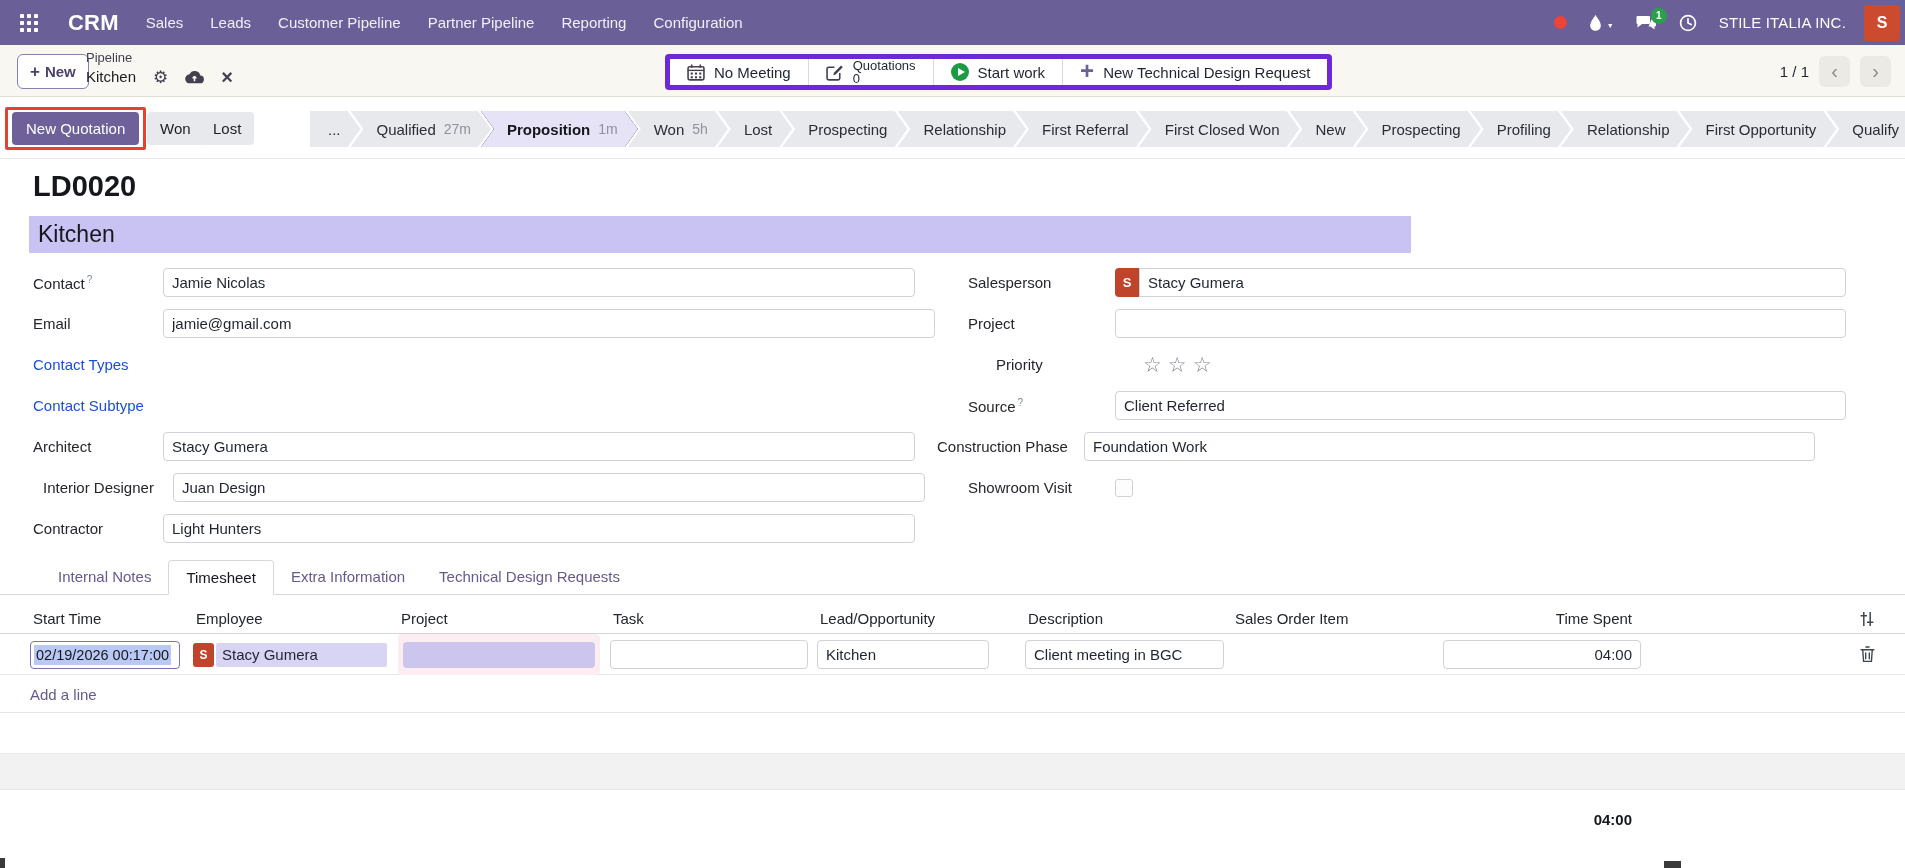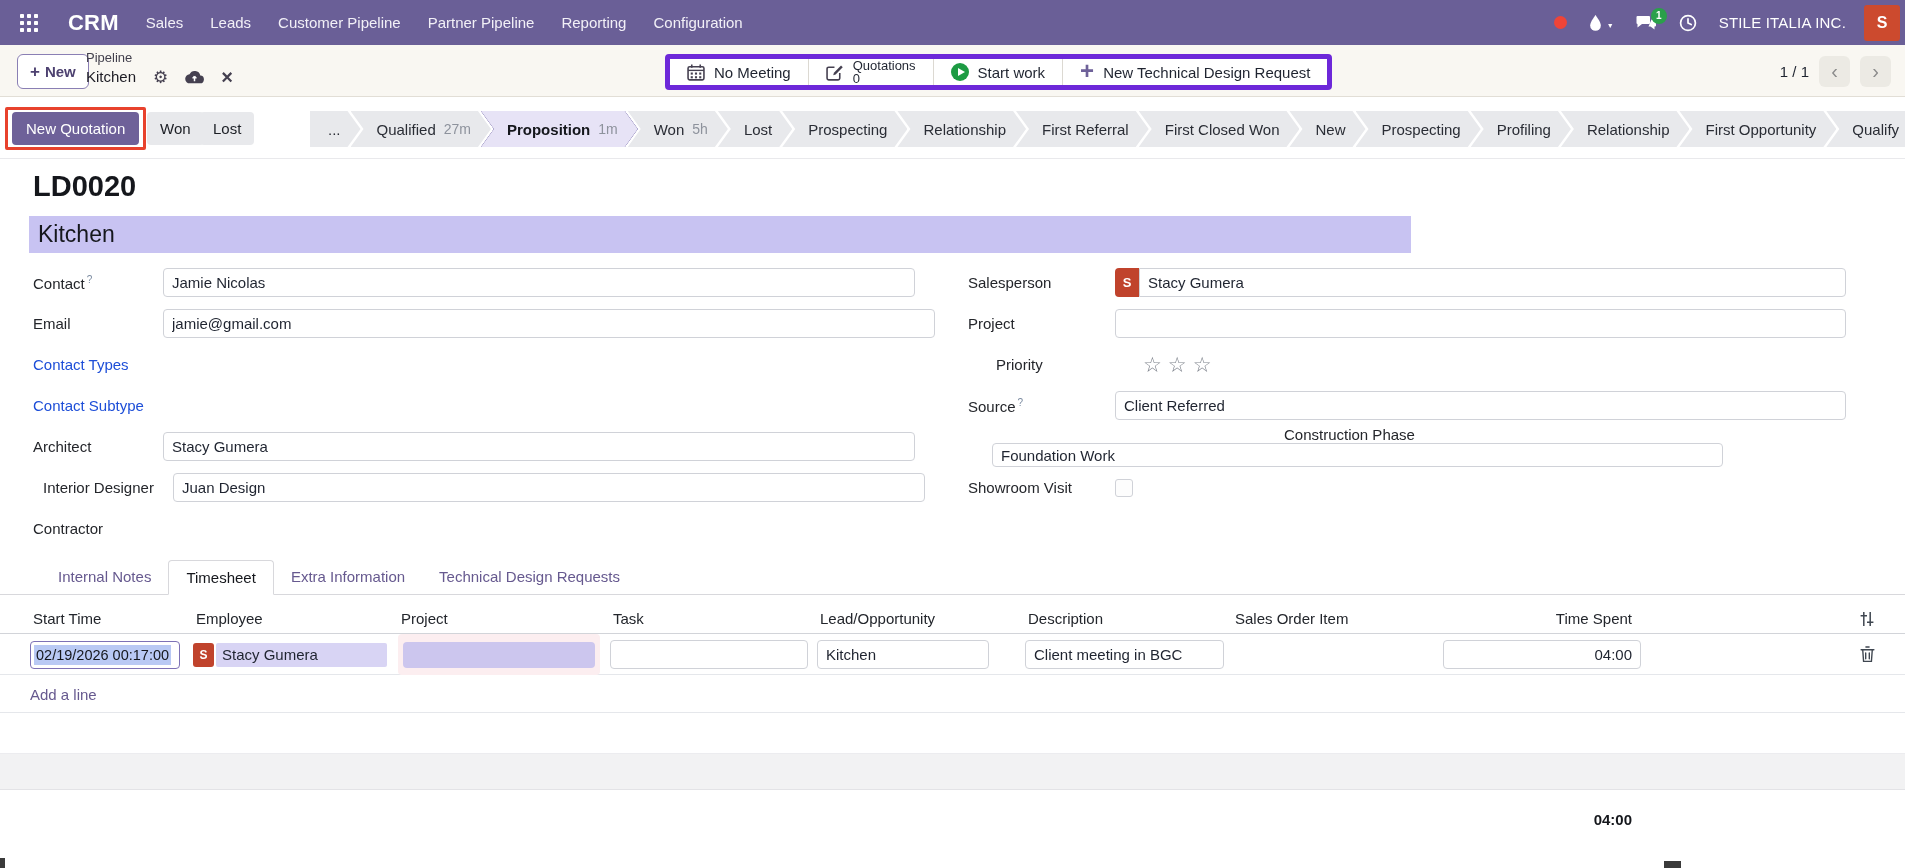--- a/index.html
+++ b/index.html
@@ -365,20 +365,21 @@
     <div class="frow" style="left:33px; top:266px;">
       <span class="flabel lcol-label">Architect</span>
       <input class="oinput" style="width: 752px;" readonly="" value="Stacy Gumera">
     </div>
     <div class="frow" style="left:43px; top:307px;">
       <span class="flabel lcol-label">Interior Designer</span>
       <input class="oinput" style="width: 752px;" readonly="" value="Juan Design">
     </div>
     <div class="frow" style="left:33px; top:348px;">
       <span class="flabel lcol-label">Contractor</span>
+      <input class="oinput" style="width: 752px;" readonly="" value="Light Hunters">
     </div>
 
     <div class="frow" style="left:968px; top:102px;">
       <span class="flabel rcol-label">Salesperson</span>
       <span class="sp-avatar">S</span>
       <input class="oinput" style="width: 707px; border-radius: 0px 4px 4px 0px;" readonly="" value="Stacy Gumera">
     </div>
     <div class="frow" style="left:968px; top:143px;">
       <span class="flabel rcol-label">Project</span>
       <input class="oinput" style="width: 731px;" readonly="" value="">
@@ -388,21 +389,21 @@
       <span class="stars">
         <span class="star"></span>
         <span class="star"></span>
         <span class="star"></span>
       </span>
     </div>
     <div class="frow" style="left:968px; top:225px;">
       <span class="flabel rcol-label"><span>Source</span><sup class="help-sup">?</sup></span>
       <input class="oinput" style="width: 731px;" readonly="" value="Client Referred">
     </div>
-    <div class="frow" style="left:992px; top:266px;flex-direction:column;">
+    <div class="frow" style="left:937px; top:266px;">
       <span class="flabel rcol-label">Construction Phase</span>
       <input class="oinput" style="width: 731px;" readonly="" value="Foundation Work">
     </div>
     <div class="frow" style="left:968px; top:307px;">
       <span class="flabel rcol-label">Showroom Visit</span>
       <span class="checkbox"></span>
     </div>
 
     <div class="tabs">
       <div class="tab">Internal Notes</div>

